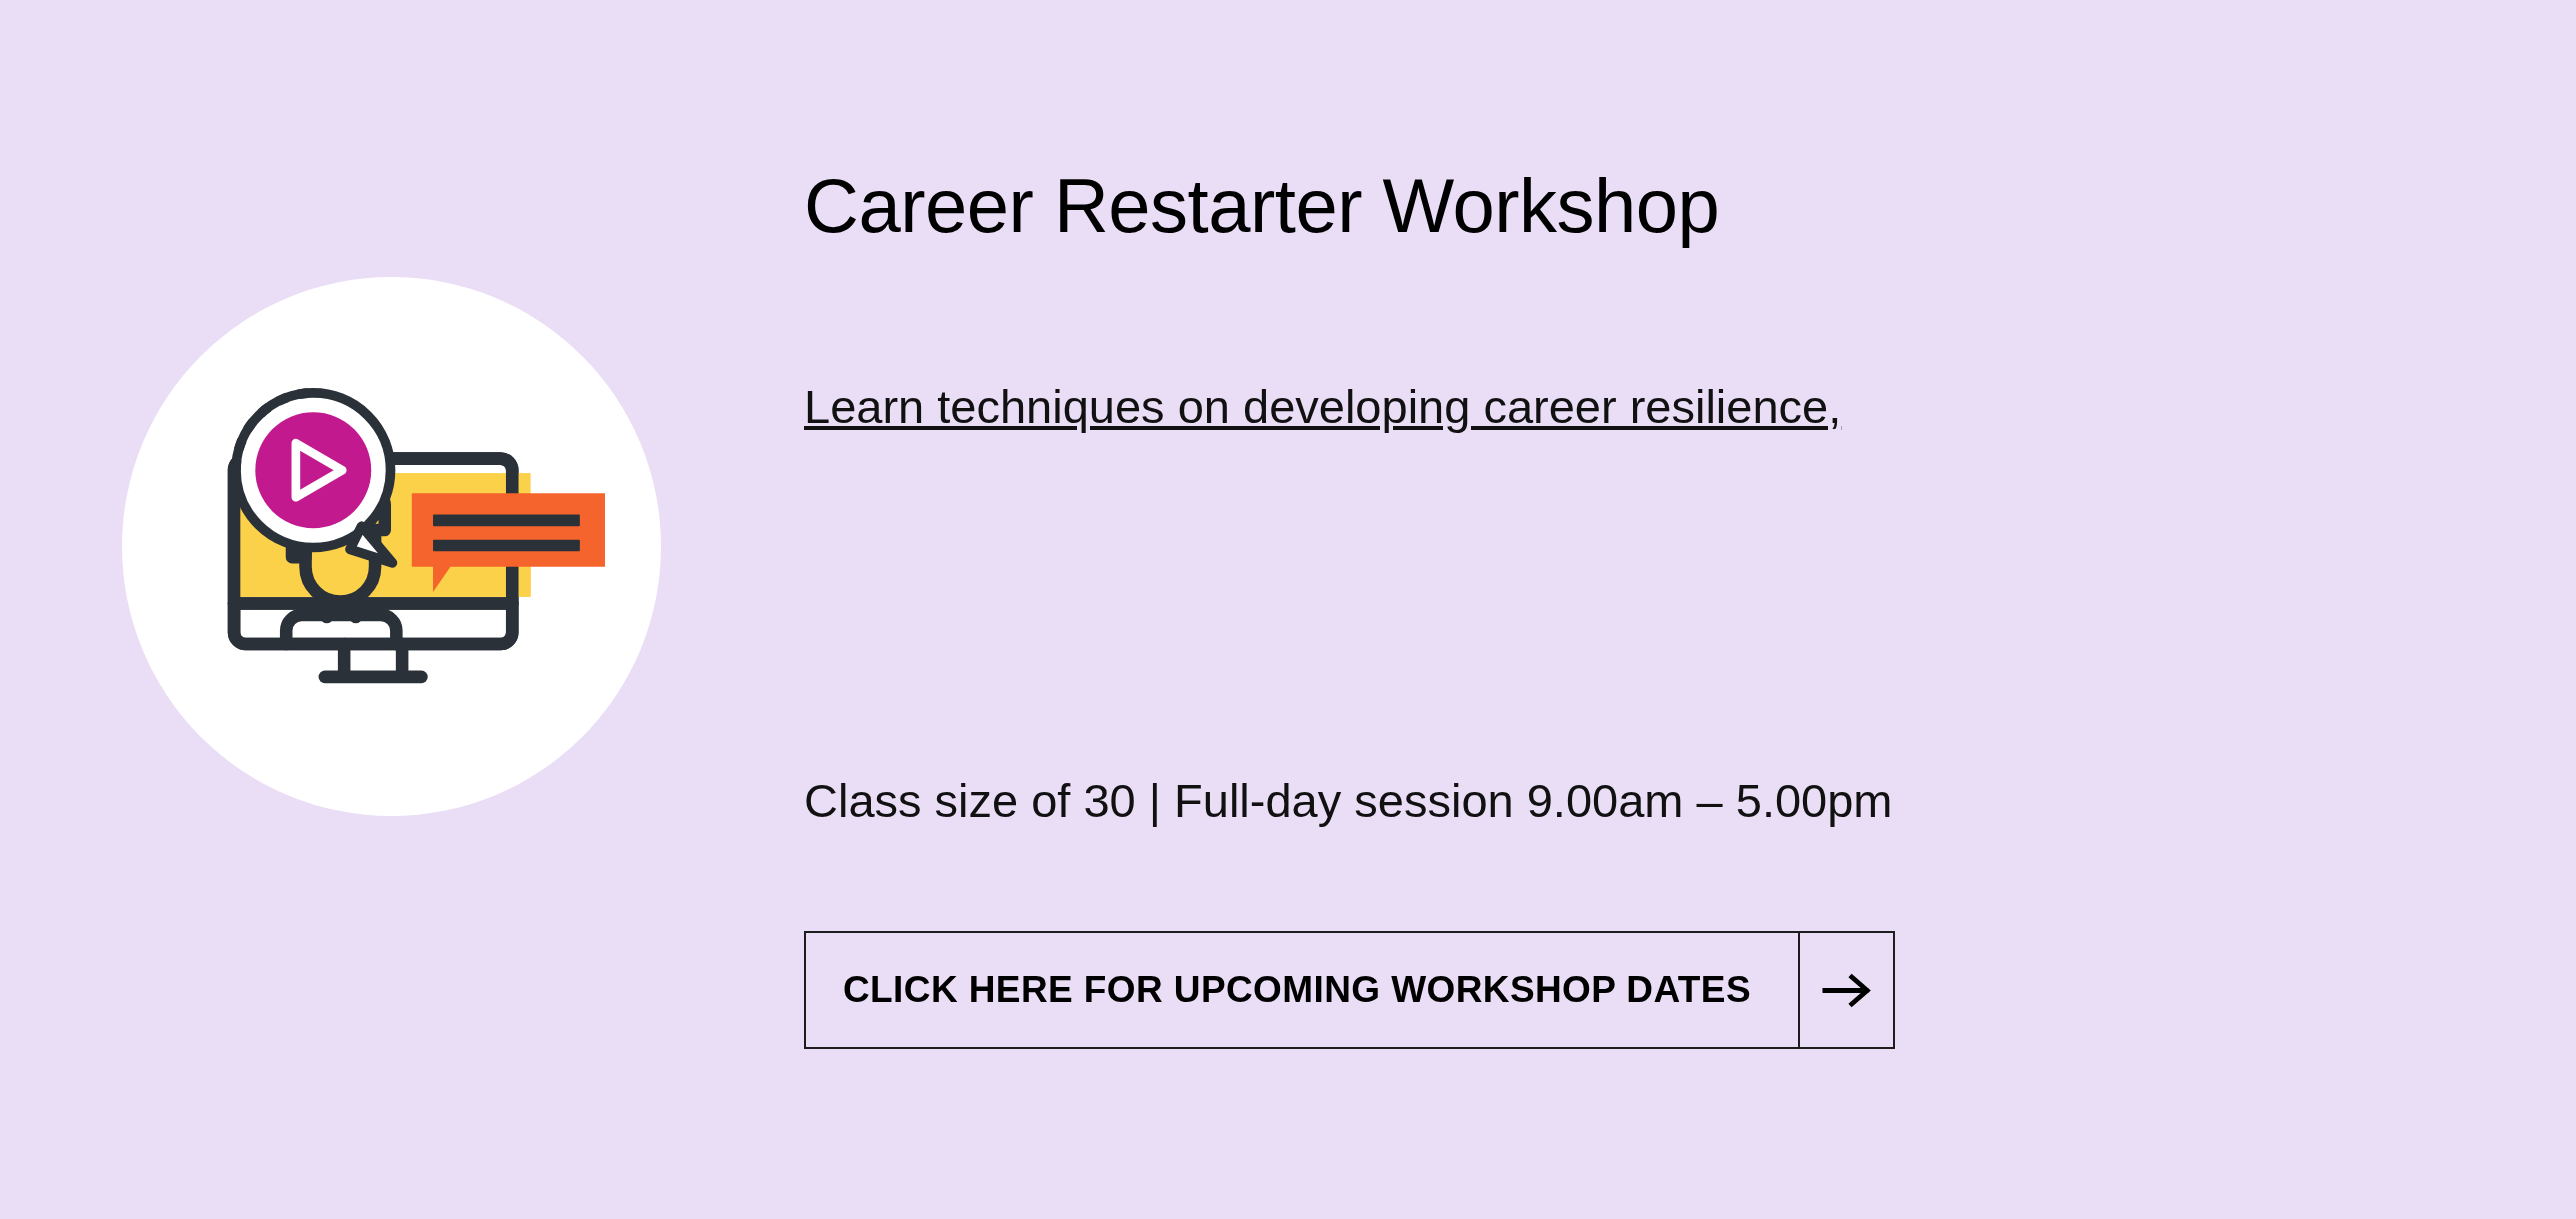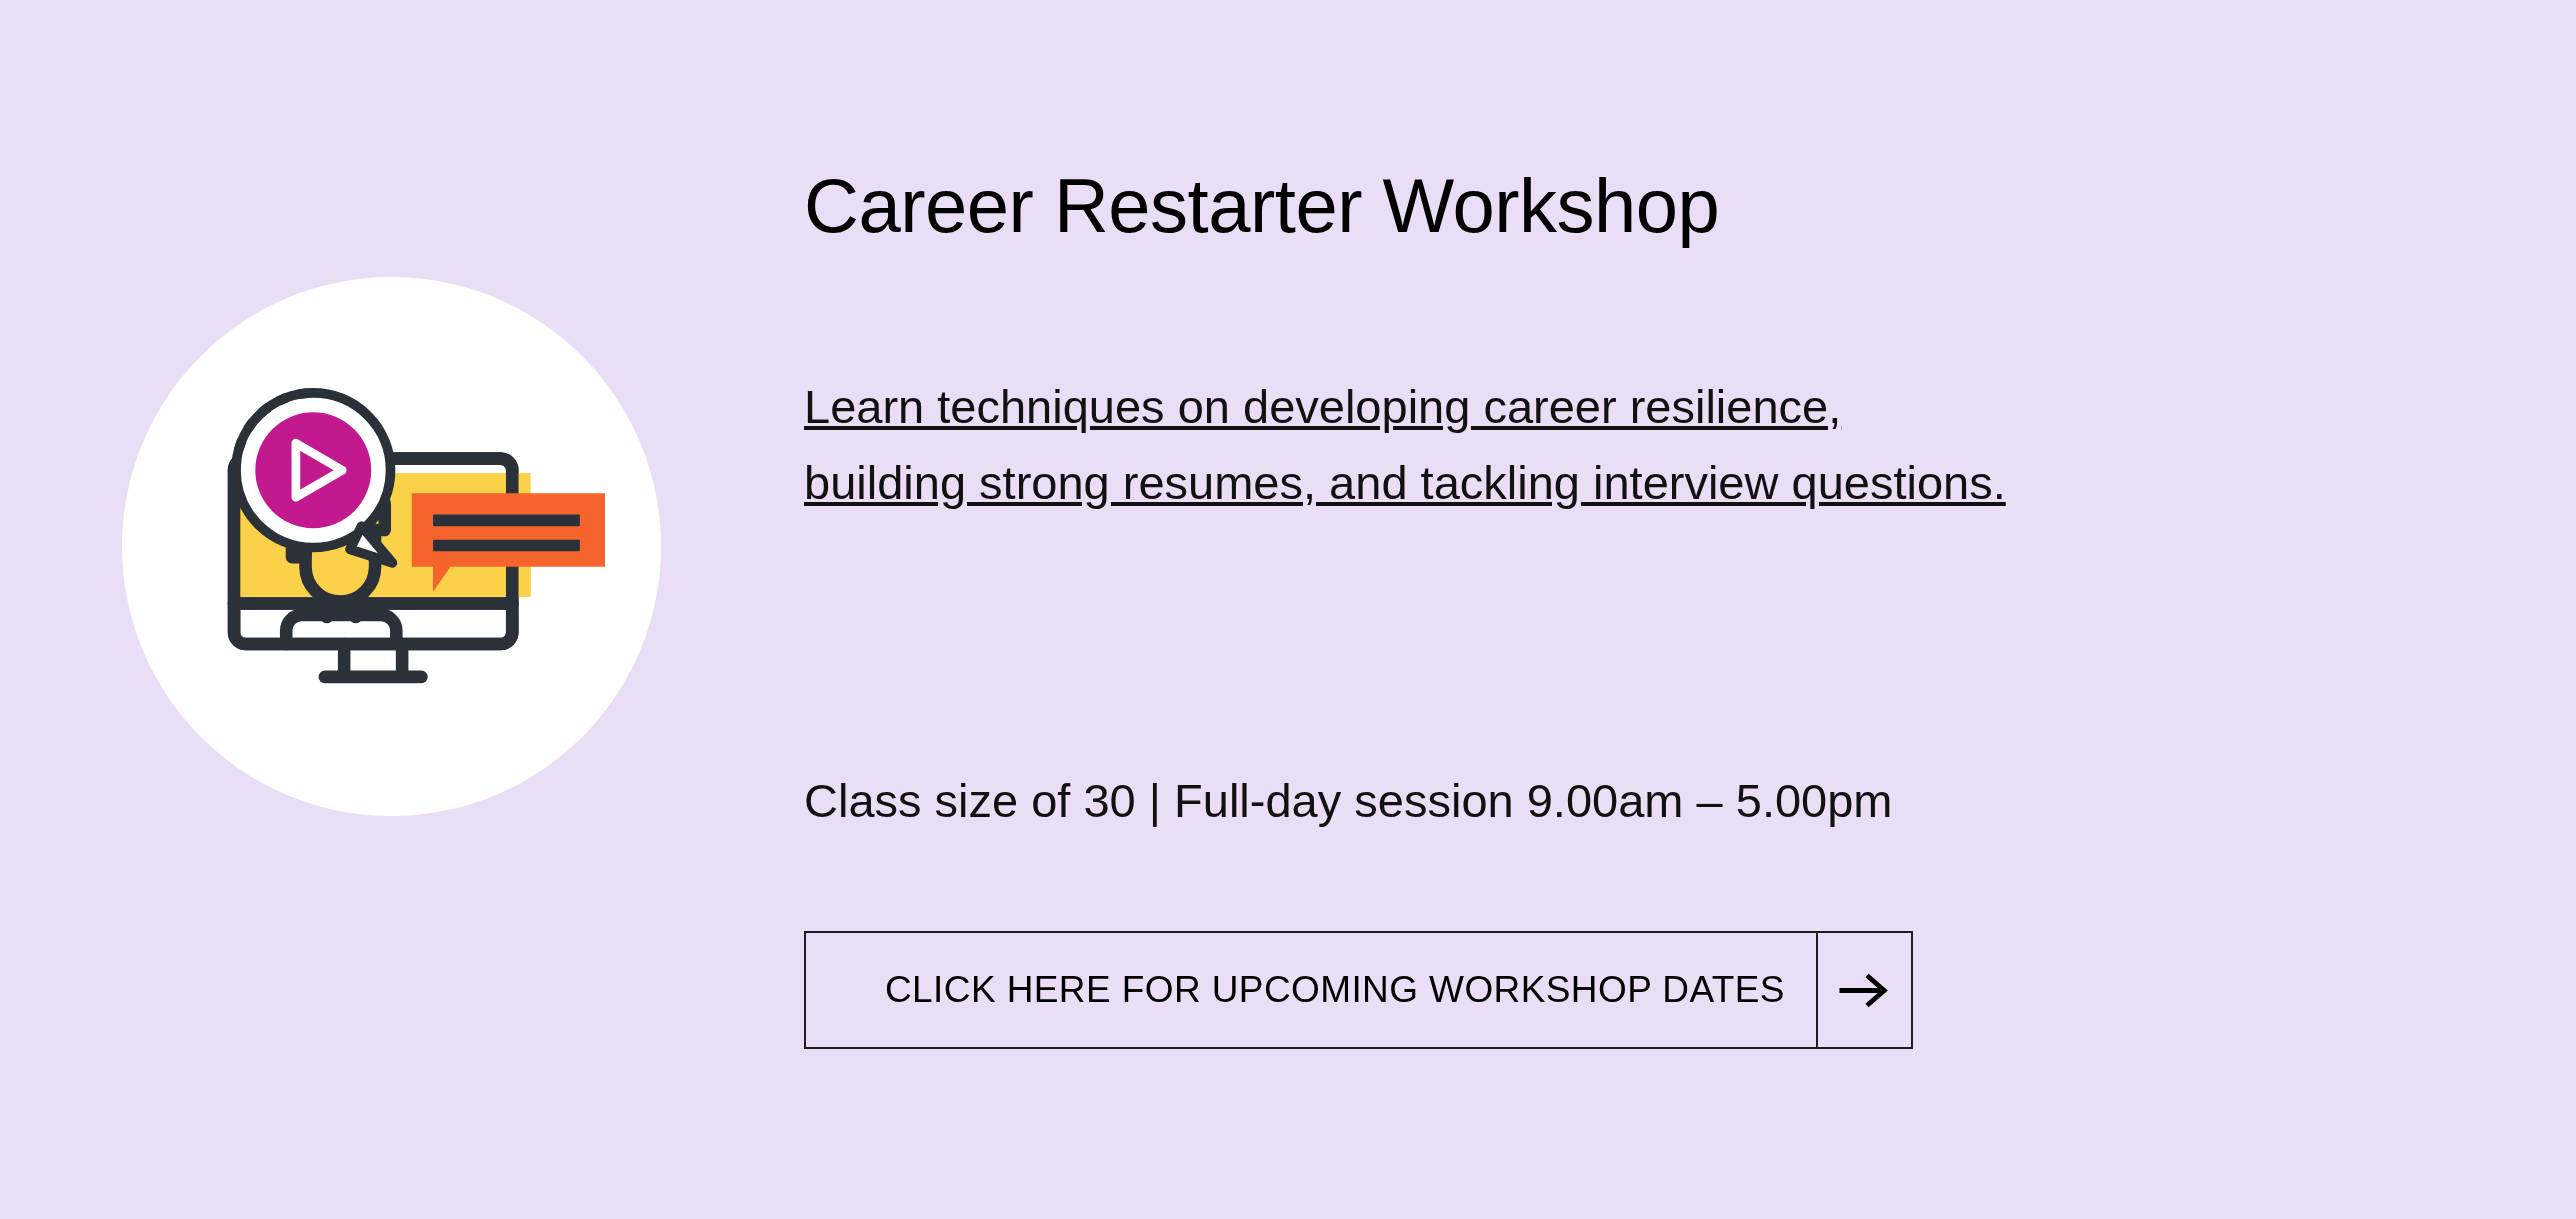--- a/index.html
+++ b/index.html
@@ -96,28 +96,27 @@
     height: 118px;
     border: 2.9px solid #1d1d1d;
     background: transparent;
     box-sizing: border-box;
     cursor: pointer;
     padding: 0;
   }
   #cta-label {
     display: flex;
     align-items: center;
-    padding: 0 31px 0 37px;
+    padding: 0 47px 0 37px;
     font-family: "Liberation Sans", sans-serif;
     font-size: 37px;
-    font-weight: 400;
+    font-weight: 700;
     letter-spacing: 0.4px;
     color: #000000;
     white-space: nowrap;
-    margin-left: 42px;
   }
   #cta-arrow-cell {
     display: flex;
     align-items: center;
     justify-content: center;
     width: 95px;
     border-left: 2.9px solid #1d1d1d;
     box-sizing: border-box;
   }
   #cta-arrow-cell svg {
@@ -225,21 +224,20 @@
 
     </svg>
   </div>
 
   <div id="content">
 
     <h1 id="heading">Career Restarter Workshop</h1>
 
     <p id="description">
       <span class="line">Learn techniques on developing career resilience,</span>
-      <span class="line">building strong resumes, and tackling interview questions.</span>
     </p>
 
     <p id="session-details">Class size of 30 | Full-day session 9.00am – 5.00pm</p>
 
     <button id="cta-button">
       <span id="cta-label">CLICK HERE FOR UPCOMING WORKSHOP DATES</span>
       <span id="cta-arrow-cell">
         <svg width="50" height="35" viewBox="0 0 52 36" xmlns="http://www.w3.org/2000/svg">
           <path d="M 3 18 L 46 18 M 31 4 L 47 18 L 31 32" fill="none" stroke="#000000" stroke-width="5" stroke-linecap="square" stroke-linejoin="miter"></path>
         </svg>

